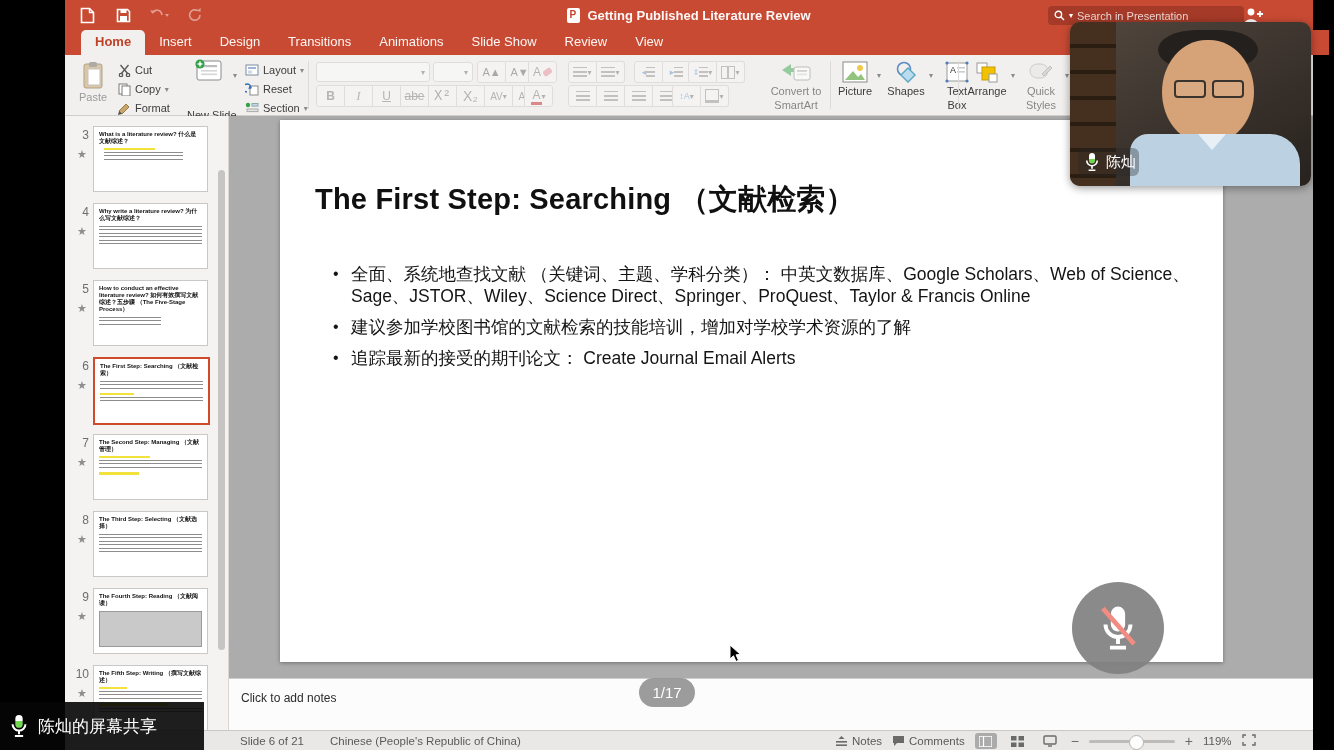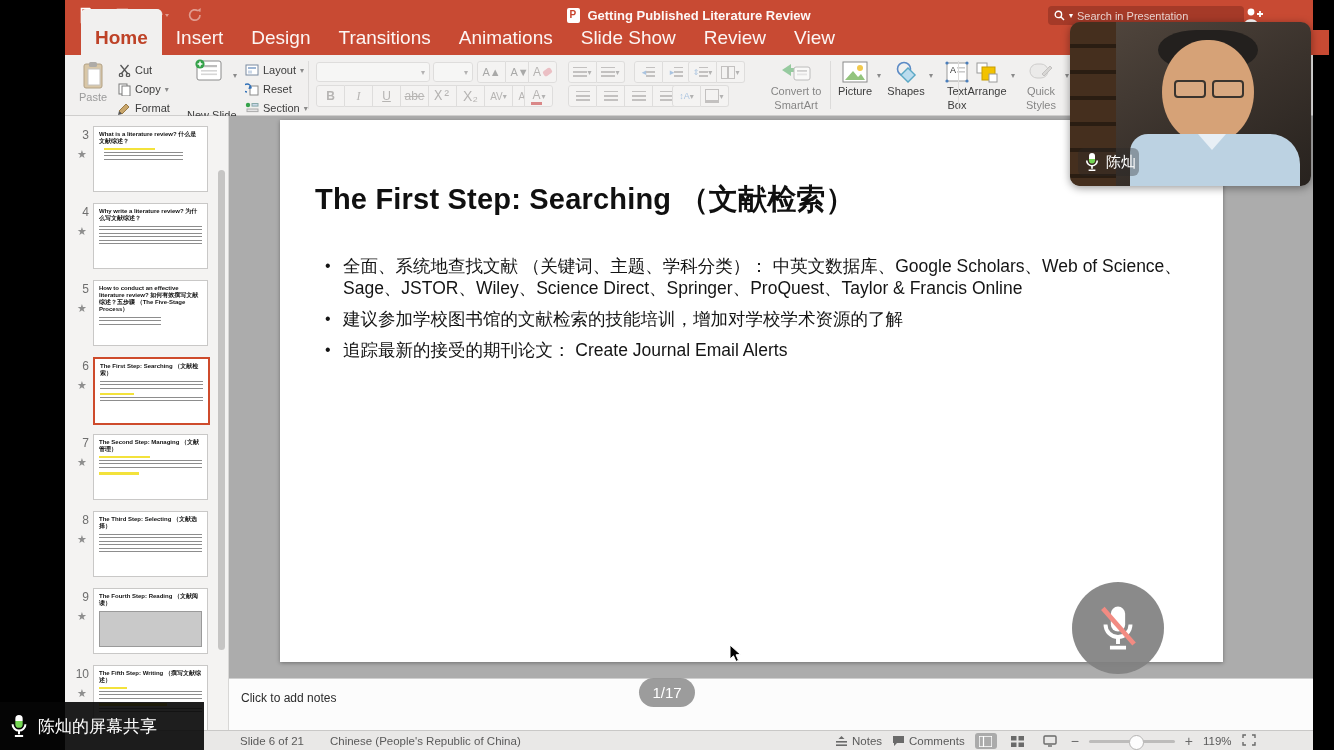--- a/index.html
+++ b/index.html
@@ -15,21 +15,21 @@
   .qicons{position:absolute;left:12px;top:5px;display:flex;gap:16px;align-items:center;}
   .qicon{width:20px;height:20px;display:flex;align-items:center;justify-content:center;}
   .doc-title{position:absolute;left:0;top:0;width:100%;height:30px;display:flex;align-items:center;justify-content:center;gap:7px;color:rgba(255,255,255,.96);font-size:13px;font-weight:bold;}
   .ppt-doc{width:13px;height:15px;background:#fff;border-radius:2px;position:relative;}
   .ppt-doc span{position:absolute;left:2px;top:1px;font-size:10px;font-weight:bold;color:#C8432C;}
   .searchbox{position:absolute;left:983px;top:6px;width:184px;height:19px;background:#A53A28;border-radius:4px;display:flex;align-items:center;padding:0 6px;gap:4px;color:rgba(255,255,255,.78);font-size:11px;}
   .addppl{position:absolute;left:1178px;top:7px;width:22px;height:17px;color:#fff;}
 
   
   .tabrow{position:absolute;left:0;top:30px;width:100%;height:25px;background:#C84A33;display:flex;align-items:flex-end;padding-left:16px;gap:0;}
-  .tab{color:rgba(255,255,255,.95);font-size:19px;padding:18px 14px 6px 14px;cursor:default;text-align:center;}
+  .tab{color:rgba(255,255,255,.95);font-size:13px;padding:4px 14px 6px 14px;cursor:default;text-align:center;}
   .tab.active{background:#F1F0EF;color:#BE4227;border-radius:5px 5px 0 0;font-weight:bold;}
 
   
   .ribbon{position:absolute;left:0;top:55px;width:100%;height:60px;background:#F1F0EF;border-bottom:1px solid #CFCECD;font-size:11px;color:#3C3C3C;}
   .rsep{position:absolute;top:6px;height:48px;width:1px;background:#DCDBDA;}
   .rlabel{white-space:nowrap;}
   .rsmall{position:absolute;display:flex;align-items:center;gap:4px;height:18px;}
   .dim{color:#9B9B9B;}
   .caret{font-size:8px;color:#8a8a8a;}
   .bigbtn{position:absolute;display:flex;flex-direction:column;align-items:center;gap:2px;text-align:center;line-height:12px;}
@@ -52,21 +52,21 @@
   .t-lines{margin:2px 5px;height:18px;background:repeating-linear-gradient(to bottom,#8d8d8d 0 1px,transparent 1px 3.4px);}
   .t-lines.short{height:10px;}
   .t-hl{margin:1px 5px;height:2.4px;background:#F3E23B;width:45%;}
   .t-table{margin:2px 5px;height:34px;background:#C9C9C9;border:1px solid #9a9a9a;}
   .vscroll{position:absolute;left:153px;top:54px;width:7px;height:480px;background:#C6C5C4;border-radius:4px;}
 
   
   .canvas{position:absolute;left:164px;top:116px;width:1084px;height:562px;background:#ACACAC;}
   .slide{position:absolute;left:215px;top:120px;width:943px;height:542px;background:#fff;box-shadow:0 1px 4px rgba(0,0,0,.35);}
   .s-title{position:absolute;left:35px;top:60px;font-size:29px;font-weight:bold;color:#101010;letter-spacing:.2px;}
-  .bullets{position:absolute;left:40px;top:135px;width:885px;margin:0;padding:0;list-style:none;}
+  .bullets{position:absolute;left:40px;top:135px;width:885px;margin:8px;padding:0;list-style:none;}
   .bullets li{position:relative;padding-left:23px;margin-bottom:9px;font-size:17.5px;line-height:22px;color:#141414;}
   .bullets li::before{content:"•";position:absolute;left:5px;top:0;font-size:16px;color:#141414;}
   .hl{background:#FFFF00;color:#C00000;}
 
   
   .notesbar{position:absolute;left:164px;top:678px;width:1084px;height:52px;background:#FCFCFC;border-top:1px solid #CFCFCF;}
   .notes-ph{position:absolute;left:12px;top:12px;font-size:12px;color:#2B2B2B;}
   .statusbar{position:absolute;left:0;top:730px;width:100%;height:20px;background:#E9E8E7;border-top:1px solid #C9C8C7;font-size:11.5px;color:#5A5A5A;display:flex;align-items:center;}
   .statusbar .lft{position:absolute;left:175px;display:flex;gap:26px;}
   .statusbar .rgt{position:absolute;left:770px;display:flex;align-items:center;gap:10px;}

